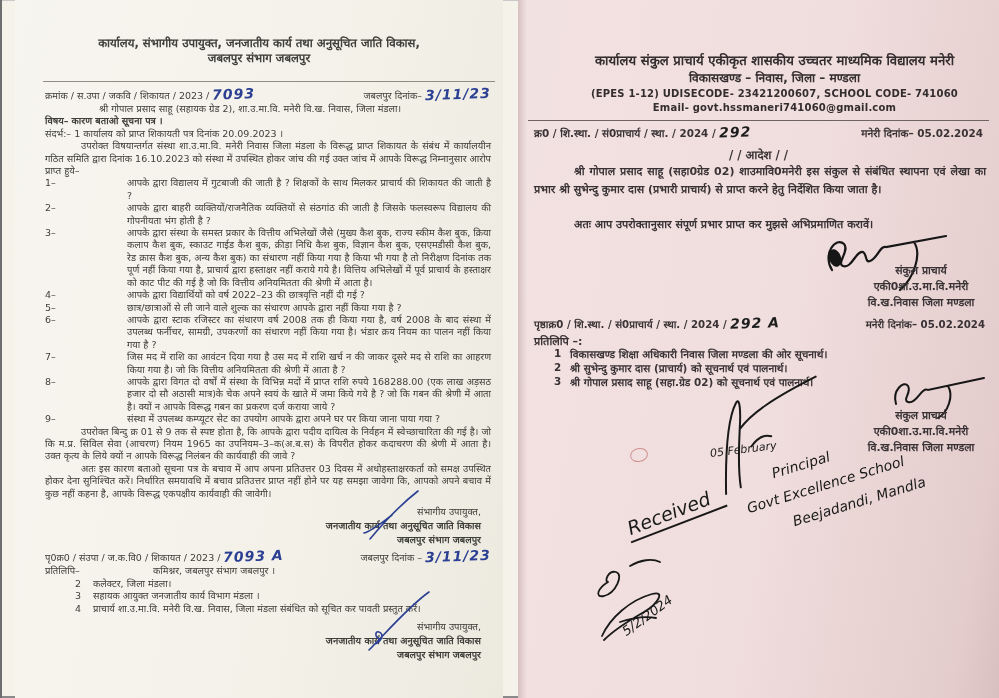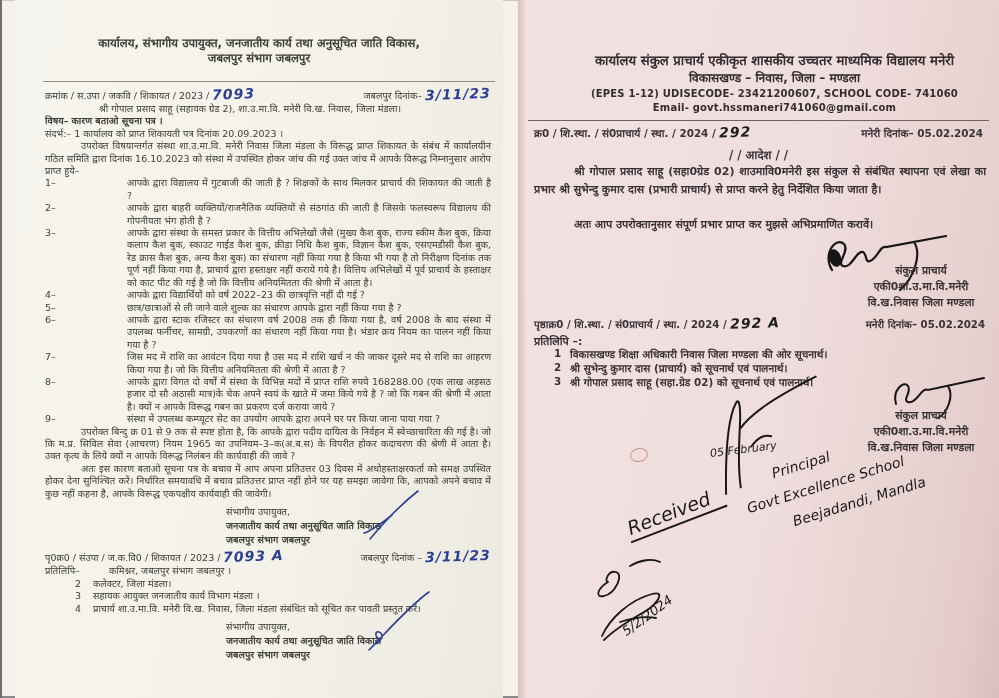--- a/index.html
+++ b/index.html
@@ -29,24 +29,24 @@
   .refrow{display:flex;align-items:flex-end;justify-content:space-between;height:18px;margin-bottom:1px;}
   .hw{font-style:italic;letter-spacing:1px;}
   .hw-blue{color:#2b3f93;}
   .hw-big{font-size:14px;font-weight:bold;transform:rotate(-2deg);display:inline-block;}
   .indent1{padding-left:54px;}
   .lbl{font-weight:bold;}
   .para{text-indent:36px;text-align:justify;}
   .charge{display:flex;}
   .cnum{width:34px;flex:0 0 34px;}
   .ctext{flex:1;text-align:justify;margin-left:48px;}
-  .sigblock{width:255px;margin:5px 10px 0 auto;text-align:left;line-height:13.8px;position:relative;}
+  .sigblock{width:255px;margin:5px 10px 0 auto;text-align:right;line-height:13.8px;position:relative;}
   .sigblock .s2,.sigblock .s3{font-weight:bold;}
   .sig-svg{position:absolute;}
-  .copyhead{display:flex;}
+  .copyhead{display:flex;gap:44px;}
   .copyhead .chl{flex:0 0 64px;}
   .copyitem{display:flex;}
   .copyitem .cn{flex:0 0 18px;margin-left:30px;}
   
   .r-header{position:absolute;top:52px;left:0;right:0;text-align:center;color:#332d2f;margin-left:32px;}
   .rh1{font-weight:bold;font-size:13.2px;line-height:18px;}
   .rh2{font-weight:bold;font-size:12px;line-height:17px;}
   .rh3,.rh4{font-weight:bold;font-size:10px;line-height:14px;letter-spacing:.2px;}
   .r-rule{position:absolute;top:120px;left:10px;right:10px;border-top:1.5px solid #6e6263;}
   .r-refrow{position:absolute;top:124px;left:16px;right:16px;display:flex;align-items:flex-end;justify-content:space-between;font-weight:bold;font-size:10.4px;}

